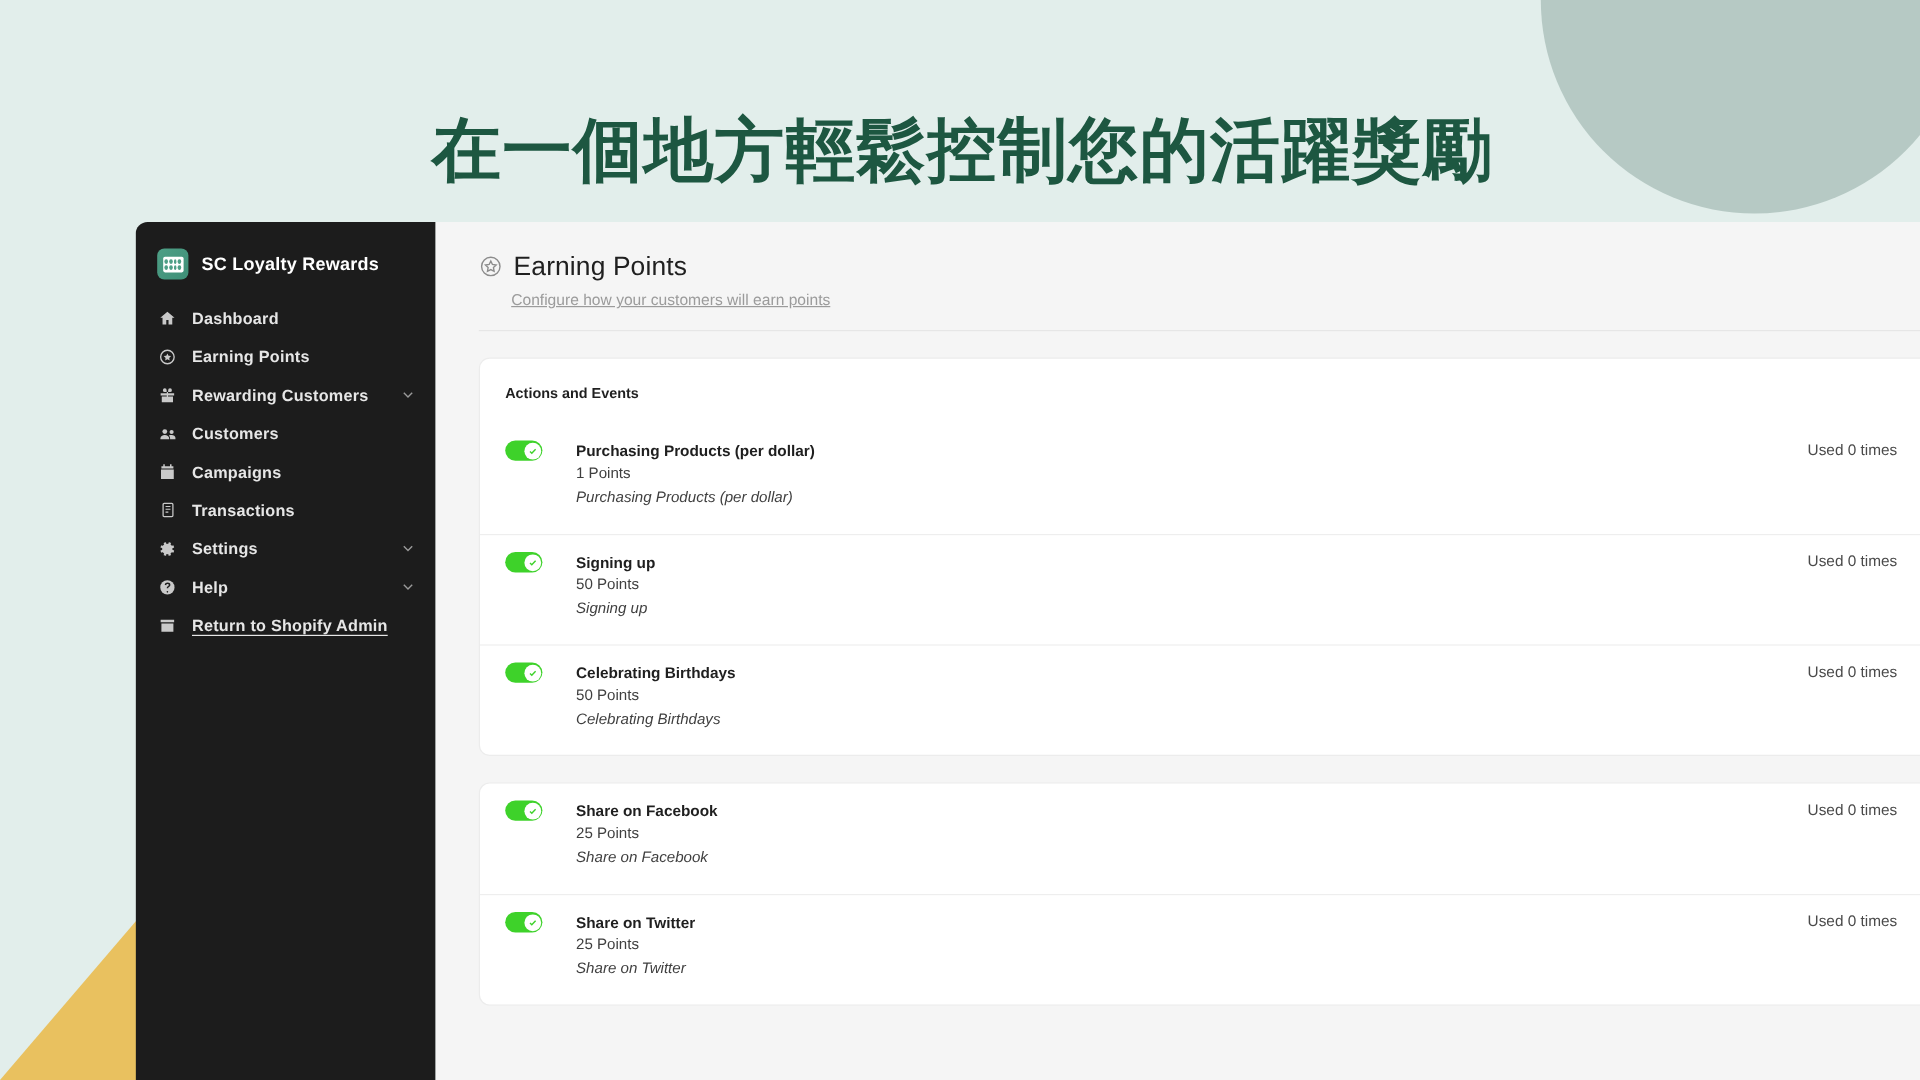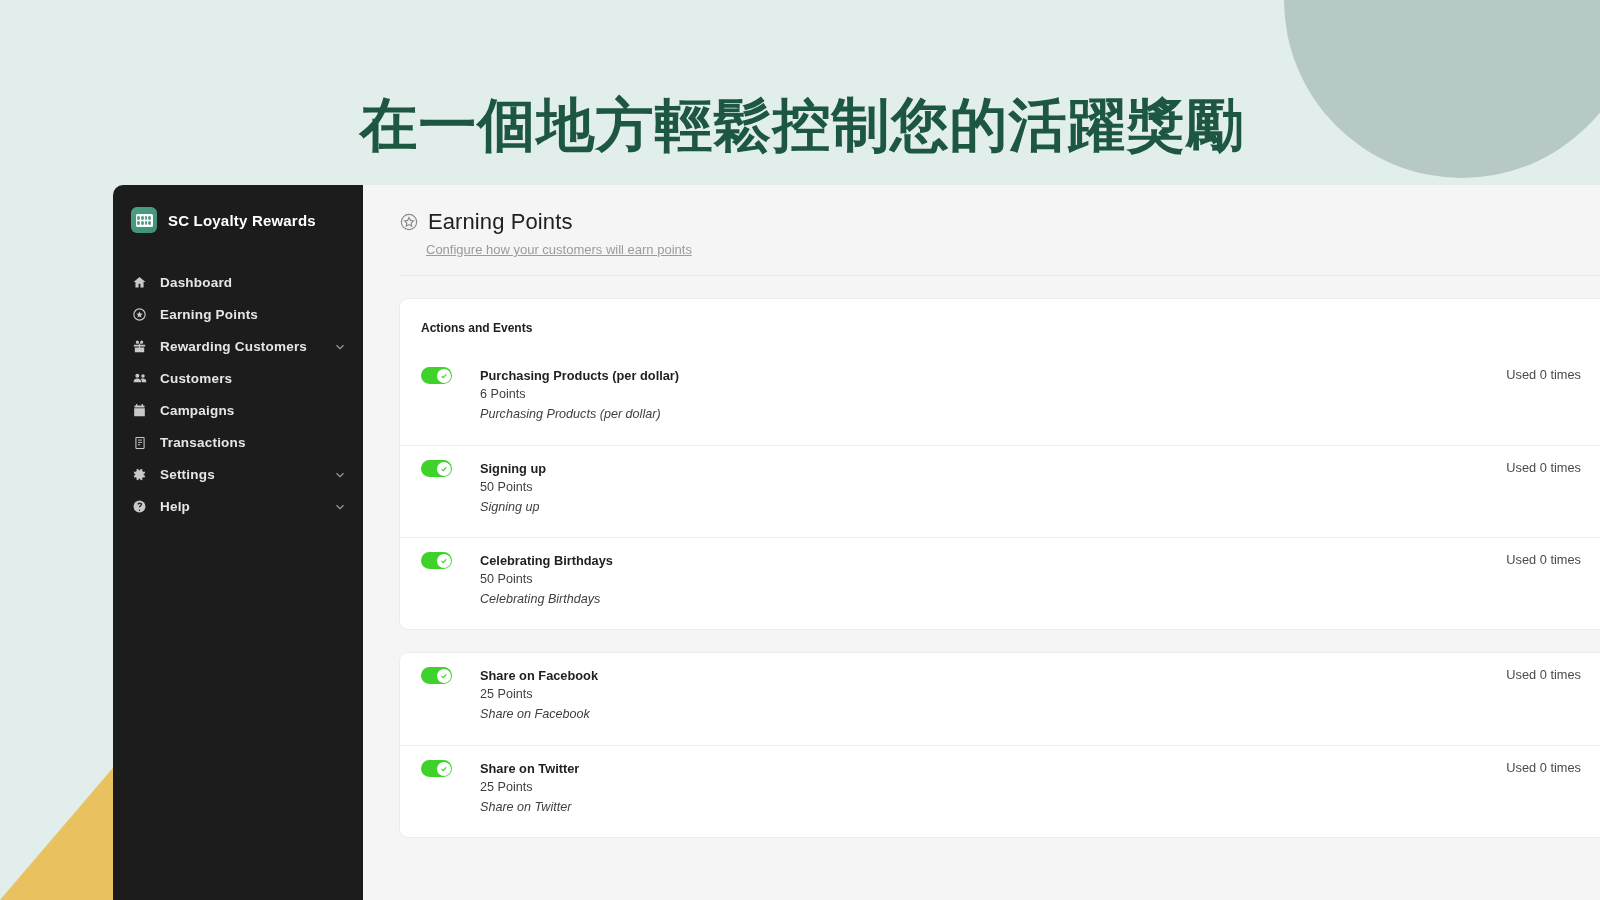--- a/index.html
+++ b/index.html
@@ -102,21 +102,21 @@
   .brand-name {
     color: #ffffff;
     font-size: 15px;
     font-weight: bold;
     letter-spacing: .2px;
   }
 
   .nav { margin-top: 13px; }
   .nav-item {
     display: flex;
-    align-items: flex-end;
+    align-items: flex-start;
     height: 32px;
     padding: 0 16px 0 18px;
     cursor: pointer;
     position: relative;
   }
   .nav-icon {
     width: 17px;
     flex: 0 0 17px;
     display: flex;
     align-items: center;
@@ -431,20 +431,28 @@
             </svg>
         </span>
         <span class="nav-label">Help</span>
         <span class="nav-chevron">
           <svg width="14" height="14" viewBox="0 0 24 24" fill="none" stroke="currentColor" stroke-width="2">
               <path d="M6 9l6 6 6-6"></path>
             </svg>
         </span>
       </div>
 
+      <div class="nav-item">
+        <span class="nav-icon">
+          <svg width="15" height="15" viewBox="0 0 24 24" fill="currentColor">
+              <path d="M3 4h18v3.2H3zM4 9h16v11H4zm3 3h10v5H7z"></path>
+            </svg>
+        </span>
+        <span class="nav-label underline">Return to Shopify Admin</span>
+      </div>
 
     </div>
   </div>
 
   <div class="main">
 
     <div class="page-head">
       <div class="page-title-row">
         <span class="page-title-icon">
           <svg width="20" height="20" viewBox="0 0 24 24" fill="none" stroke="currentColor" stroke-width="1.4">
@@ -466,21 +474,21 @@
         <div class="row first">
           <div class="toggle">
             <div class="toggle-knob">
               <svg width="8" height="8" viewBox="0 0 24 24" fill="none" stroke="currentColor" stroke-width="3.5">
                   <path d="M5 12.5l4.5 4.5L19 7"></path>
                 </svg>
             </div>
           </div>
           <div class="row-body">
             <div class="row-title">Purchasing Products (per dollar)</div>
-            <div class="row-points">6 Points</div>
+            <div class="row-points">1 Points</div>
             <div class="row-desc">Purchasing Products (per dollar)</div>
           </div>
           <div class="row-used">Used 0 times</div>
           <div class="row-menu">
               <i></i>
               <i></i>
               <i></i>
             </div>
         </div>
 

